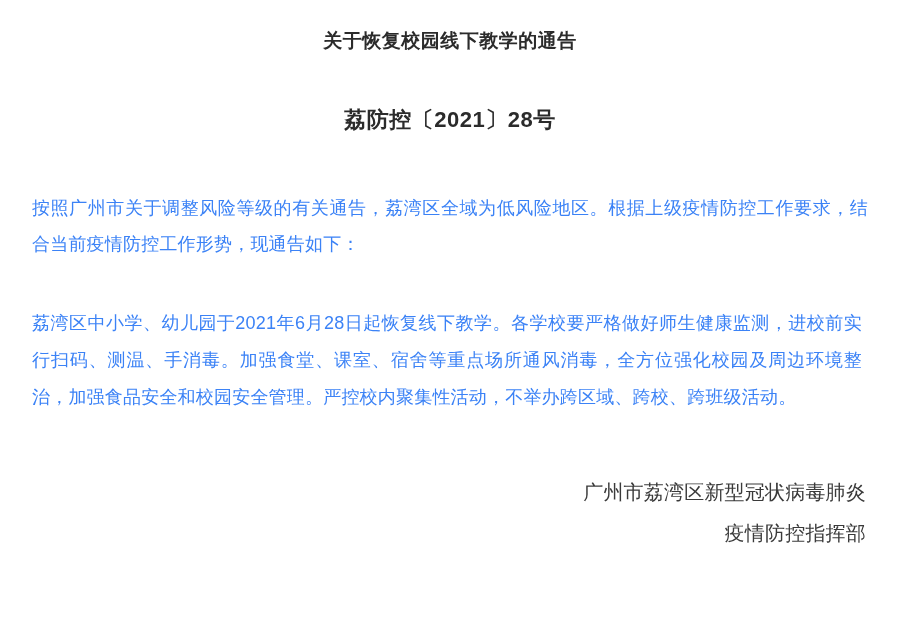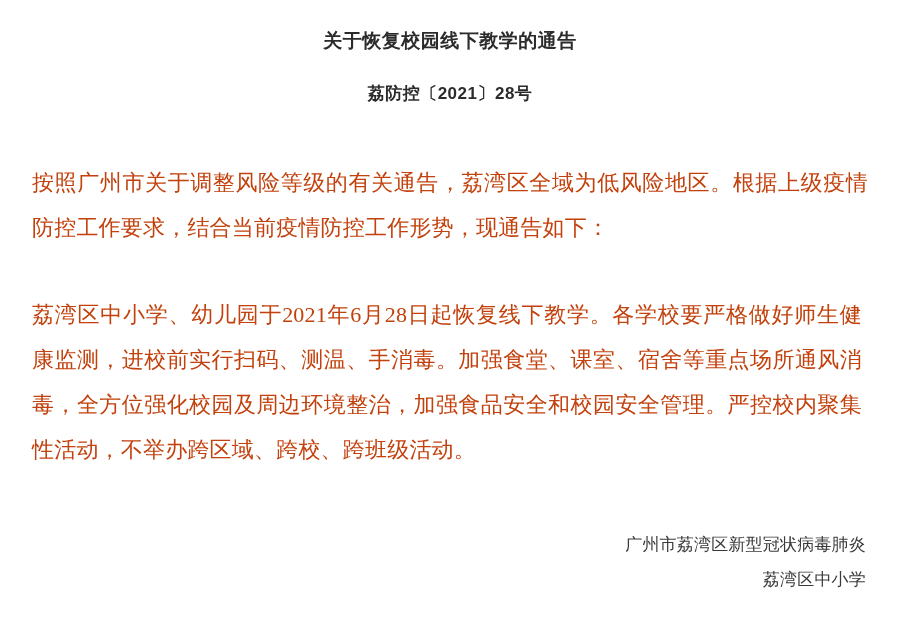--- a/index.html
+++ b/index.html
@@ -25,42 +25,41 @@
     text-align: center;
     font-size: 19px;
     font-weight: bold;
     color: #2b2b2b;
     letter-spacing: 0.5px;
     margin: 8px 0 0 0;
     line-height: 1.6;
   }
   .doc-subtitle {
     text-align: center;
-    font-size: 17px;
+    font-size: 22px;
     font-weight: bold;
     color: #2b2b2b;
     letter-spacing: 0.5px;
-    margin: 24px 0 0 0;
+    margin: 46px 0 0 0;
     line-height: 1.6;
   }
   .body-block {
-    font-size: 22px;
-    color: #c2410c;
+    font-size: 18px;
+    color: #3b82f6;
     line-height: 2.05;
     text-align: justify;
     text-justify: inter-ideograph;
     letter-spacing: 0.2px;
-    font-family: Liberation Serif, serif;
   }
   .para-1 { margin: 52px 0 0 0; }
   .para-2 { margin: 42px 6px 0 0; }
   .signature {
     margin-top: 56px;
     text-align: right;
-    font-size: 17px;
+    font-size: 20px;
     color: #3a3a3a;
     line-height: 2.05;
     letter-spacing: 0.2px;
   }
   .sig-line {
     display: block;
     padding-right: 2px;
   }
 </style>
 </head>
@@ -71,16 +70,16 @@
   <h1 class="doc-title">关于恢复校园线下教学的通告</h1>
 
   <h2 class="doc-subtitle">荔防控〔2021〕28号</h2>
 
   <p class="body-block para-1">按照广州市关于调整风险等级的有关通告，荔湾区全域为低风险地区。根据上级疫情防控工作要求，结合当前疫情防控工作形势，现通告如下：</p>
 
   <p class="body-block para-2">荔湾区中小学、幼儿园于2021年6月28日起恢复线下教学。各学校要严格做好师生健康监测，进校前实行扫码、测温、手消毒。加强食堂、课室、宿舍等重点场所通风消毒，全方位强化校园及周边环境整治，加强食品安全和校园安全管理。严控校内聚集性活动，不举办跨区域、跨校、跨班级活动。</p>
 
   <div class="signature">
     <span class="sig-line">广州市荔湾区新型冠状病毒肺炎</span>
-    <span class="sig-line">荔湾区中小学</span>
+    <span class="sig-line">疫情防控指挥部</span>
   </div>
 
 </div>
 
 </body></html>

